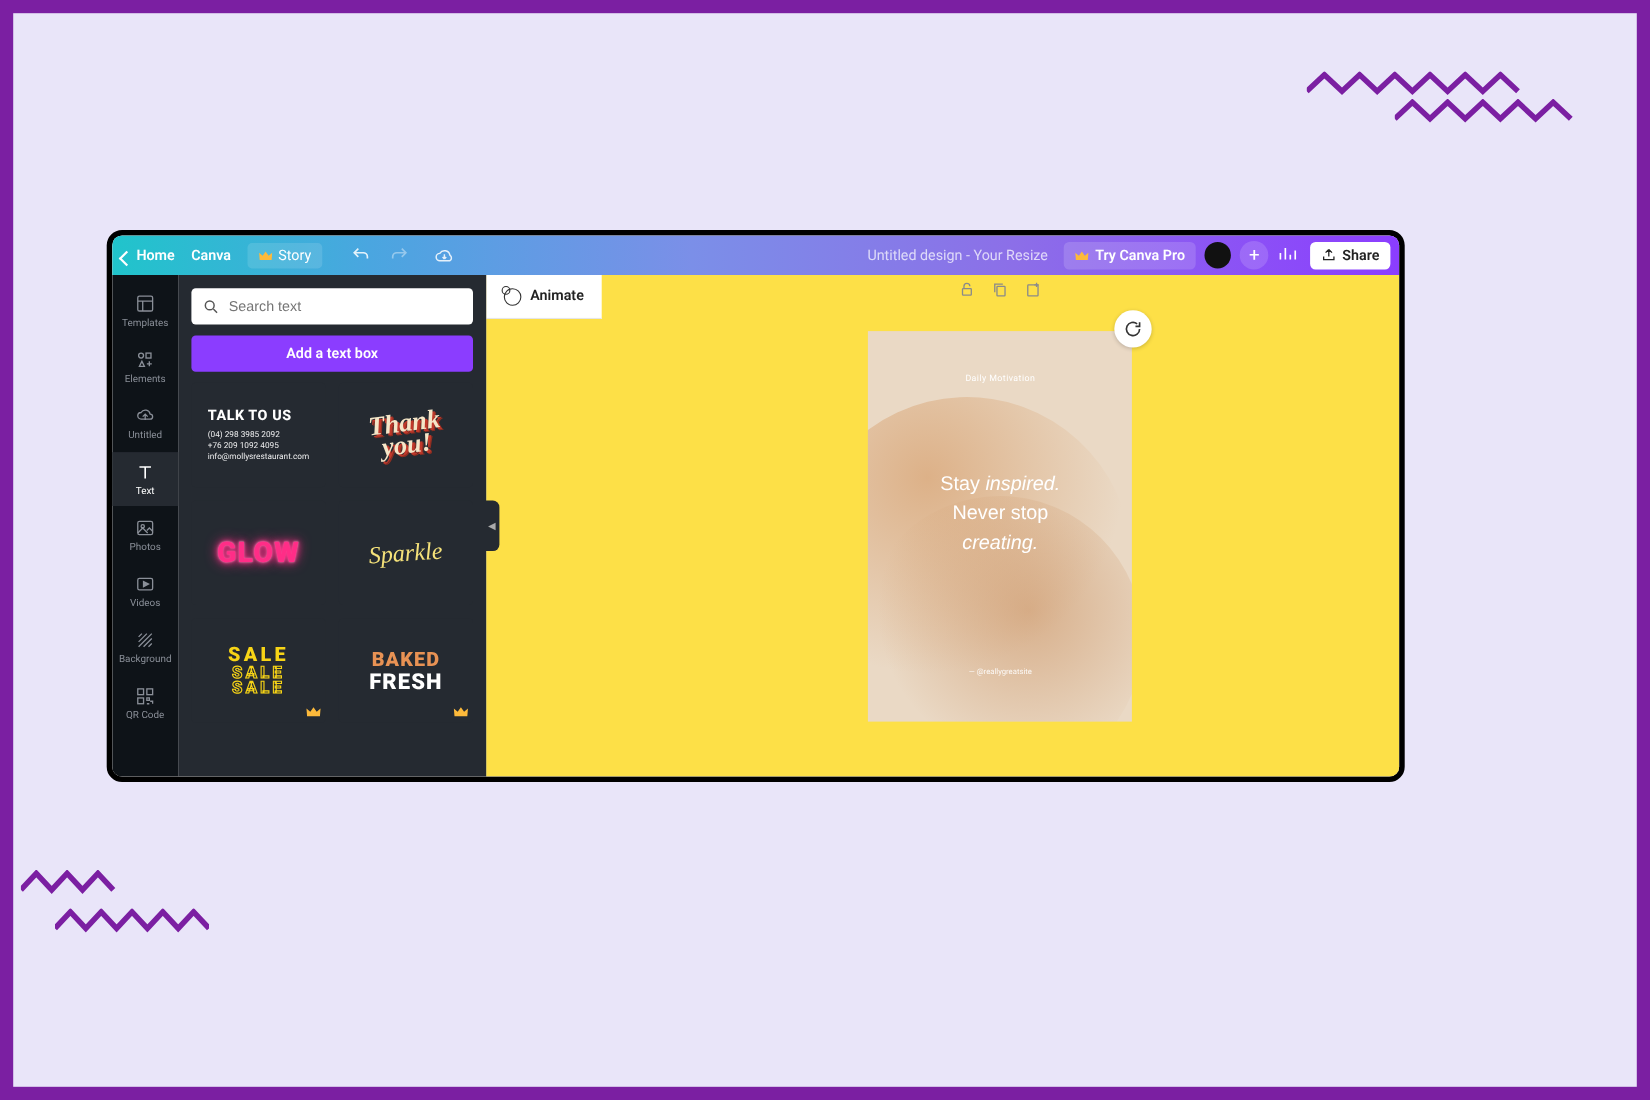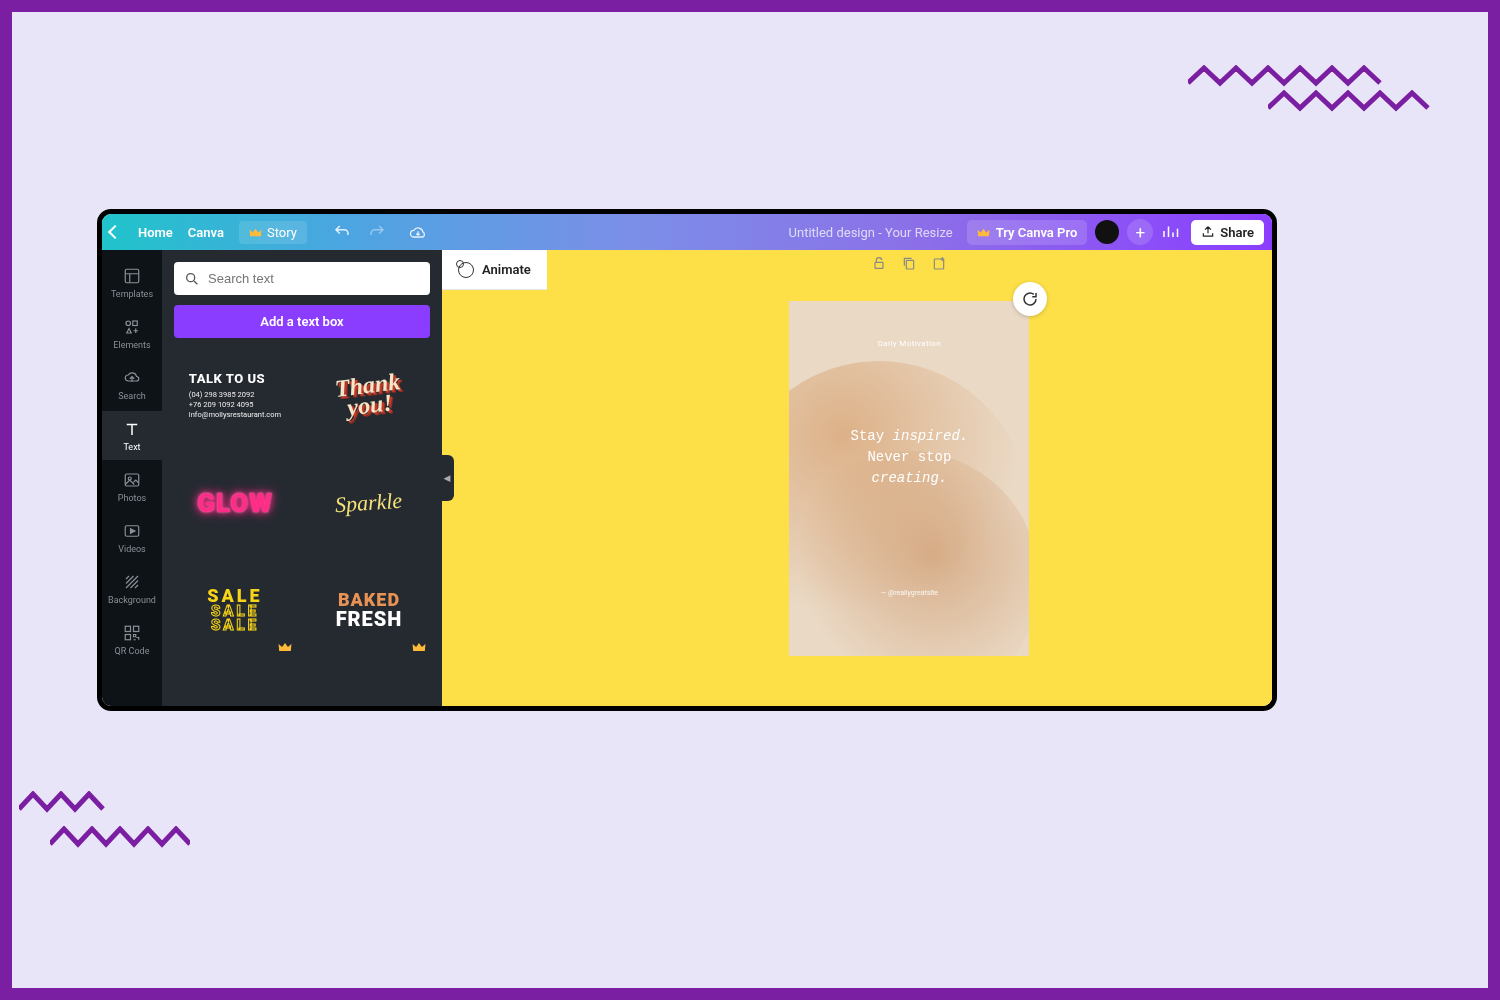--- a/index.html
+++ b/index.html
@@ -12,21 +12,21 @@
 .zz-tr2 { top: 78px; right: 50px; }
 .zz-bl1 { bottom: 175px; left: 7px; }
 .zz-bl2 { bottom: 140px; left: 38px; }
 
 
 .app-window { position: absolute; top: 197px; left: 85px; width: 1180px; height: 502px; border-radius: 14px; border: 5px solid #000; overflow: hidden; background: #fff; display: flex; flex-direction: column; }
 
 
 .topbar { height: 36px; background: linear-gradient(90deg, #20C4CB 0%, #4AA6E0 20%, #7B8FE8 45%, #8C6FE8 70%, #8B3DFF 100%); display: flex; align-items: center; padding: 0 8px; font-size: 13px; color: #fff; }
 .topbar .left { display: flex; align-items: center; gap: 15px; }
-.topbar .back { display: flex; align-items: center; gap: 18px; cursor: pointer; font-weight: 600; }
+.topbar .back { display: flex; align-items: flex-end; gap: 4px; cursor: pointer; font-weight: 600; }
 .topbar .chev { width: 10px; height: 10px; border-left: 2px solid #fff; border-bottom: 2px solid #fff; transform: rotate(45deg); }
 .topbar .menu-item { cursor: pointer; font-weight: 600; }
 .topbar .resize { display: flex; align-items: center; gap: 5px; background: rgba(255,255,255,0.12); padding: 4px 10px; border-radius: 4px; cursor: pointer; }
 .crown { width: 13px; height: 11px; }
 .icon-btn { display: flex; align-items: center; justify-content: center; width: 20px; height: 20px; opacity: 0.85; cursor: pointer; }
 .icon-btn.dim { opacity: 0.4; }
 .topbar .spacer { flex: 1; }
 .topbar .title { color: rgba(255,255,255,0.72); font-size: 13px; margin-right: 14px; }
 .topbar .right { display: flex; align-items: center; gap: 8px; }
 .try-pro { display: flex; align-items: center; gap: 6px; background: rgba(255,255,255,0.15); padding: 5px 10px; border-radius: 5px; font-weight: 600; cursor: pointer; }
@@ -77,21 +77,21 @@
 .context-bar .anim-ico { width: 16px; height: 16px; border: 1.5px solid #333; border-radius: 50%; position: relative; }
 .context-bar .anim-ico::after { content: ""; position: absolute; width: 6px; height: 6px; border: 1.5px solid #333; border-radius: 50%; top: -3px; left: -3px; }
 .context-bar .lbl { font-weight: 600; font-size: 13px; color: #222; }
 .stage { flex: 1; position: relative; display: flex; align-items: center; justify-content: center; }
 .page-tools { position: absolute; top: 5px; left: 50%; transform: translateX(-50%); display: flex; gap: 14px; color: #8a8a8a; }
 .page-tools div { width: 16px; height: 16px; cursor: pointer; }
 .page { width: 240px; height: 355px; background: #EAD9C5; position: relative; overflow: hidden; color: #fff; text-align: center; }
 .page .swirl1 { position: absolute; width: 300px; height: 300px; background: radial-gradient(circle at 30% 30%, rgba(215,160,110,.7), transparent 60%); top: 60px; left: -60px; border-radius: 50%; transform: rotate(20deg); }
 .page .swirl2 { position: absolute; width: 260px; height: 260px; background: radial-gradient(circle at 60% 40%, rgba(200,140,90,.55), transparent 62%); top: 150px; left: -10px; border-radius: 50%; }
 .page .subt { position: relative; font-size: 8px; margin-top: 38px; letter-spacing: .4px; }
-.page .body { position: relative; margin-top: 78px; font-family: Liberation Mono, monospace; font-size: 14px; line-height: 1.5; }
+.page .body { position: relative; margin-top: 78px; font-family: Liberation Sans, sans-serif; font-size: 18px; line-height: 1.5; }
 .page .body .it { font-style: italic; }
 .page .handle { position: relative; font-size: 7px; margin-top: 100px; opacity: .9; }
 .rotate-btn { position: absolute; top: 32px; right: 225px; width: 34px; height: 34px; background: #fff; border-radius: 50%; box-shadow: 0 1px 4px rgba(0,0,0,.2); display: flex; align-items: center; justify-content: center; cursor: pointer; }
 </style>
 </head>
 <body>
 
 <div class="zigzag zz-tr1">
     <svg width="200" height="22">
       <polyline points="0,18 16,3 32,18 48,3 64,18 80,3 96,18 112,3 128,18 144,3 160,18 176,3 192,18" fill="none" stroke="#7B1FA2" stroke-width="5"></polyline>
@@ -191,21 +191,21 @@
           </div>
         <span>Elements</span>
       </div>
       <div class="rail-item">
         <div class="rail-ico">
             <svg width="18" height="18" viewBox="0 0 24 24" fill="none" stroke="currentColor" stroke-width="1.6">
               <path d="M7 16 a4 4 0 0 1 0-8 a6 6 0 0 1 11 2 a3 3 0 0 1 0 6 Z"></path>
               <path d="M12 17 V10 M9 13 l3-3 3 3"></path>
             </svg>
           </div>
-        <span>Search</span>
+        <span>Untitled</span>
       </div>
       <div class="rail-item active">
         <div class="rail-ico">
             <svg width="18" height="18" viewBox="0 0 24 24" fill="none" stroke="currentColor" stroke-width="2">
               <path d="M5 6 h14 M12 6 v14"></path>
             </svg>
           </div>
         <span>Text</span>
       </div>
       <div class="rail-item">

